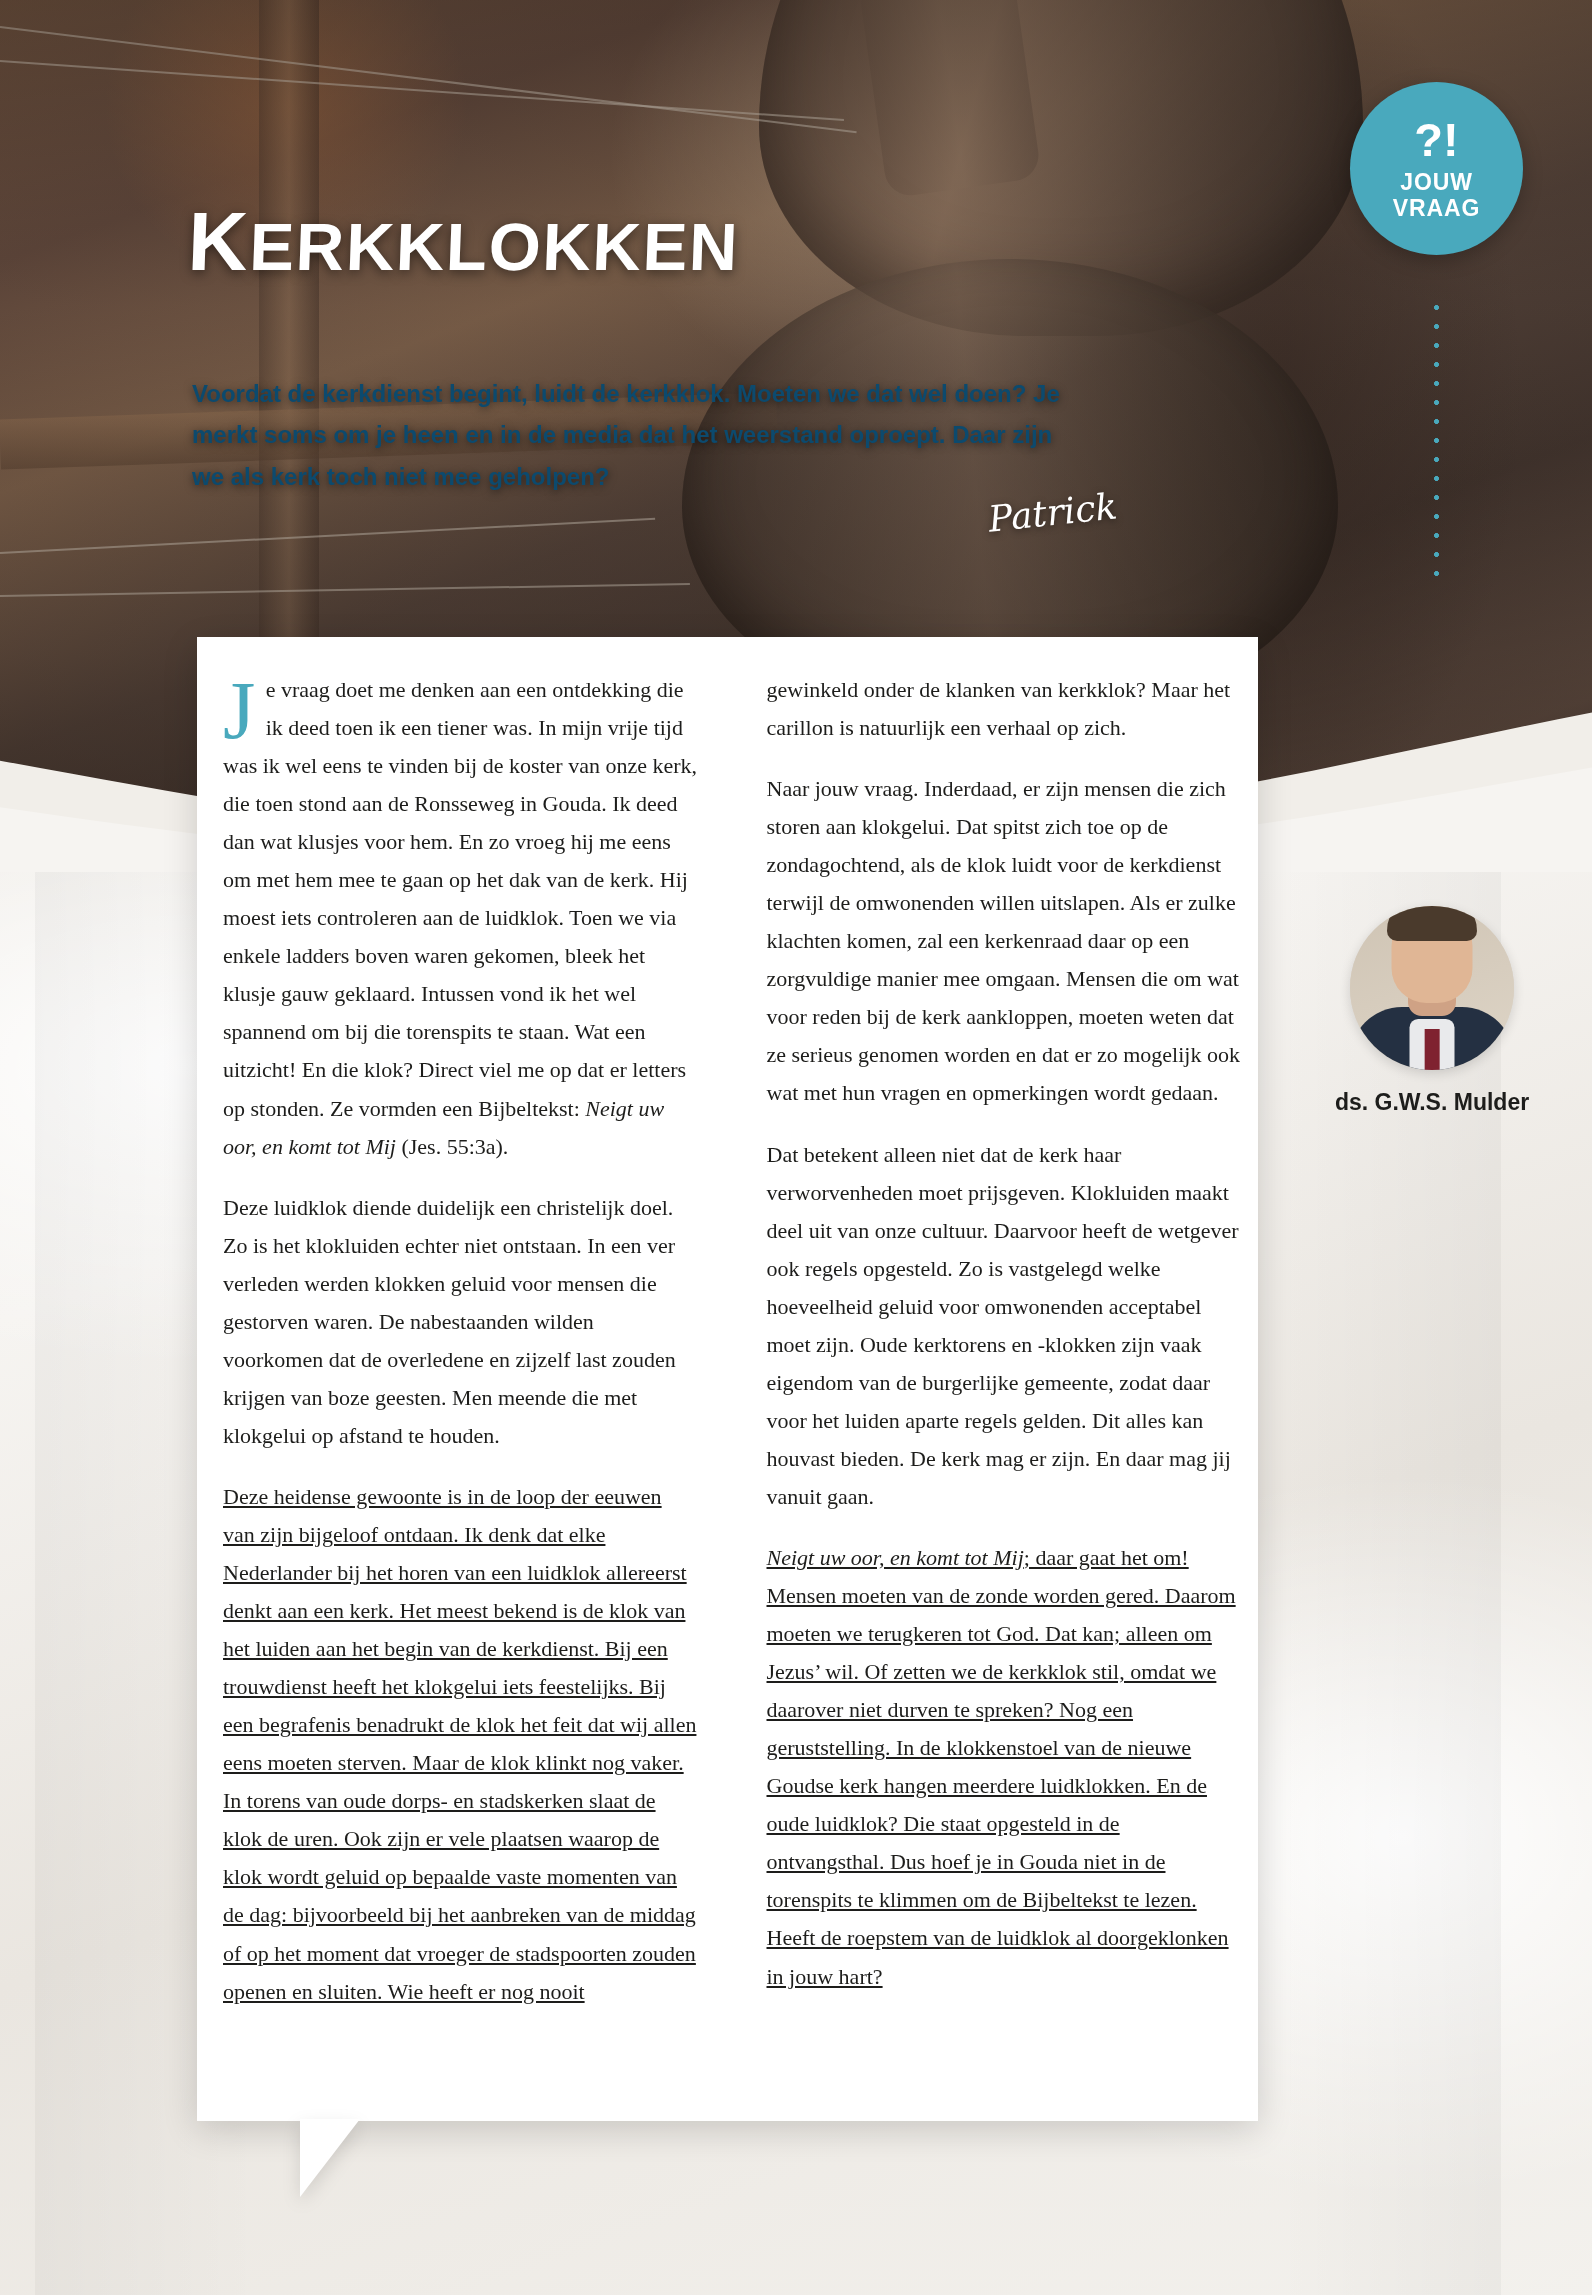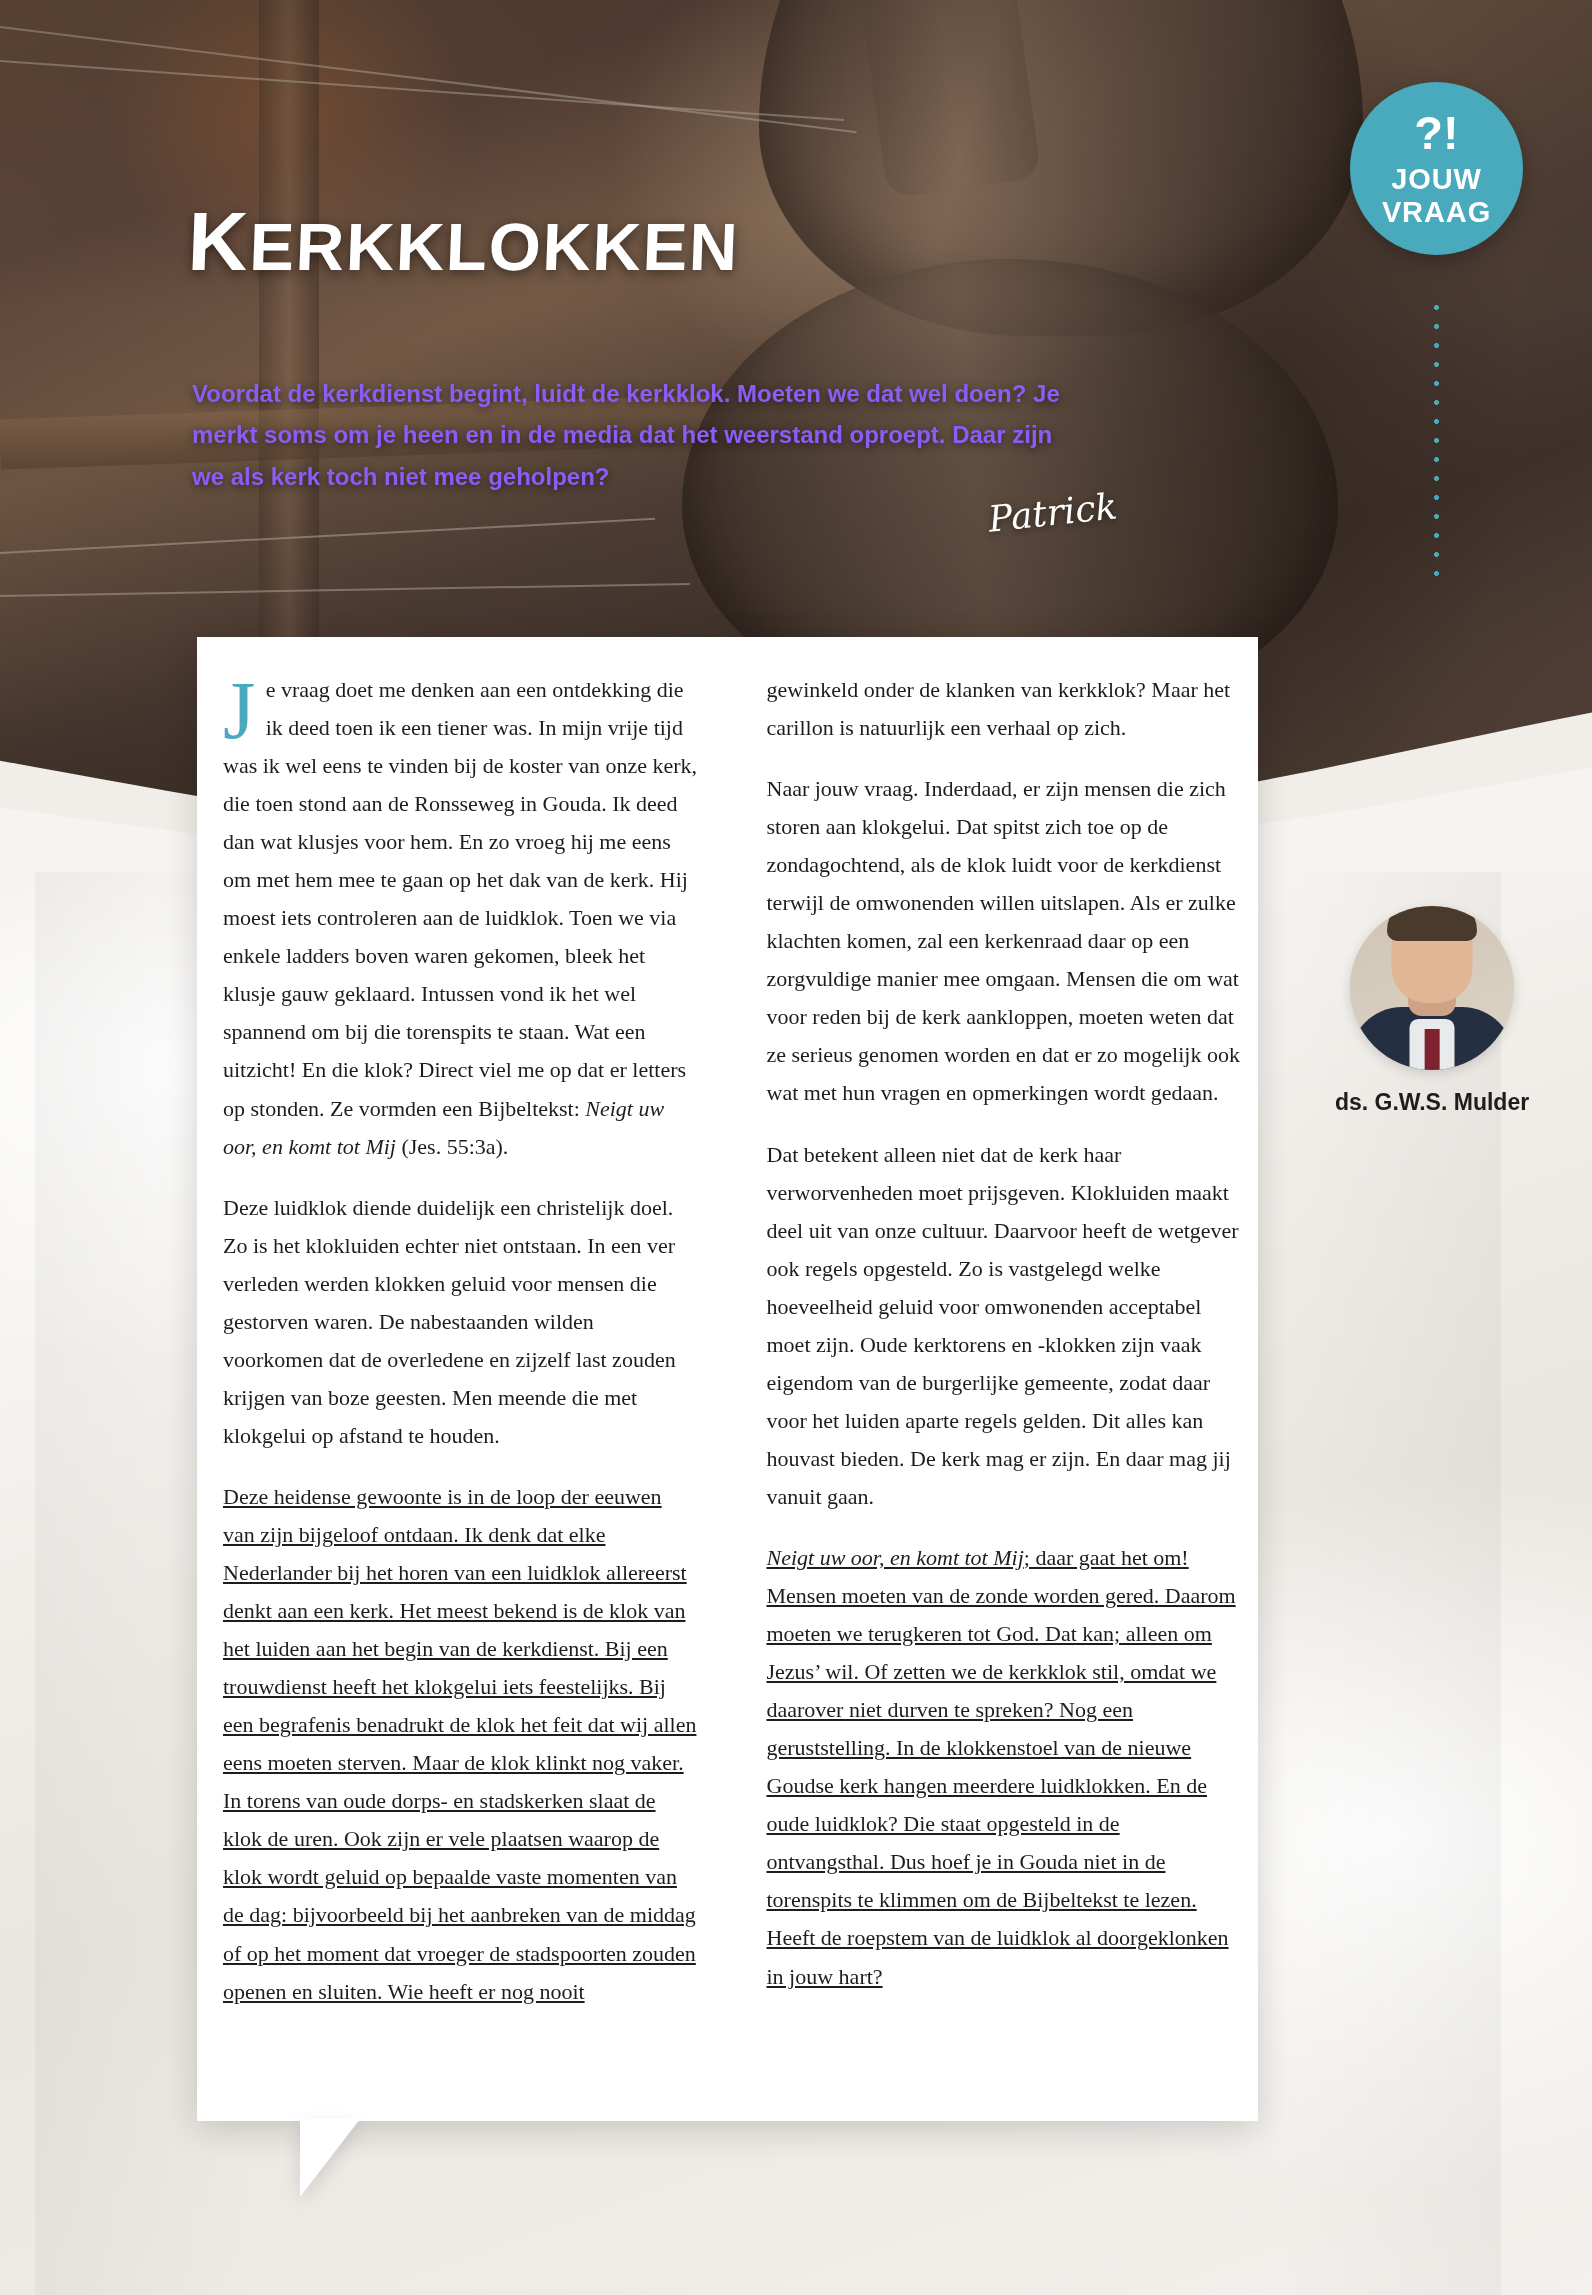--- a/index.html
+++ b/index.html
@@ -126,21 +126,21 @@
   .title .cap { font-size: 83px; }
 
   .lead {
     position: absolute;
     left: 192px; top: 373px;
     width: 889px;
     font-family: "Liberation Sans", sans-serif;
     font-weight: bold;
     font-size: 24px;
     line-height: 1.72;
-    color: #8b5cf6;
+    color: #0c4a6e;
     text-shadow: 0 1.7px 8.6px rgba(0,0,0,0.55);
   }
   .signature {
     position: absolute;
     left: 988px; top: 492px;
     font-family: "DejaVu Serif", serif;
     font-style: italic;
     font-size: 36px;
     color: #ffffff;
     transform: rotate(-6deg);
@@ -162,21 +162,21 @@
     font-family: "Liberation Sans", sans-serif;
     box-shadow: 0 5.2px 19px rgba(0,0,0,0.25);
   }
   .badge-mark {
     font-size: 47px;
     font-weight: bold;
     line-height: 1;
     margin-bottom: 7px;
   }
   .badge-l1, .badge-l2 {
-    font-size: 29px;
+    font-size: 23px;
     font-weight: bold;
     letter-spacing: 0.9px;
     line-height: 1.12;
   }
   .dots {
     position: absolute;
     right: 152px; top: 298px;
     width: 7px; height: 285px;
     background-image: radial-gradient(circle, #49a9bd 2.2px, rgba(0,0,0,0) 2.6px);
     background-size: 7px 19px;

